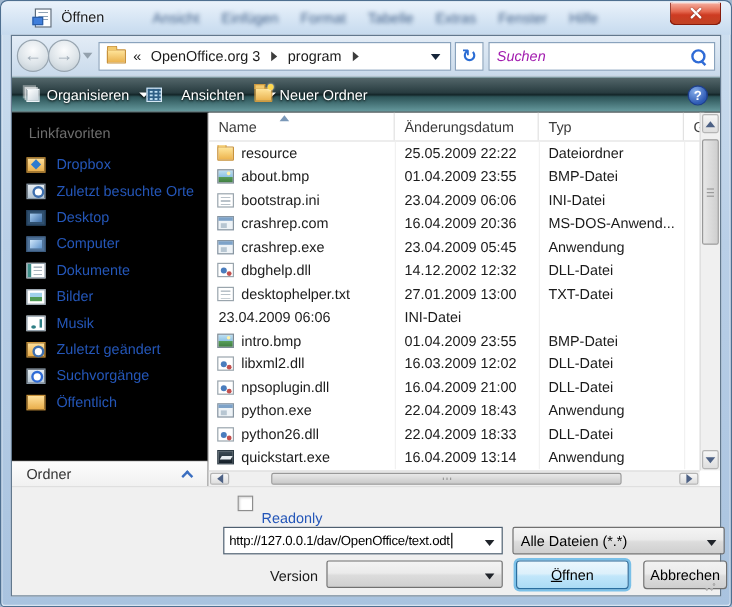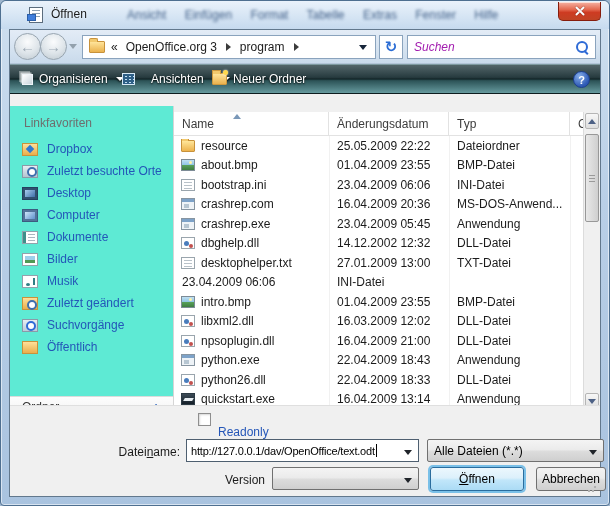--- a/index.html
+++ b/index.html
@@ -68,21 +68,21 @@
   .ti-views{width:13px;height:12px;border:1px solid #d6e8f5;background:#2e5f86;
             background-image:radial-gradient(#bfe0f4 1px,transparent 1.3px);background-size:4px 3px;background-position:1px 1px;}
   .ti-newfolder{width:15px;height:12px;position:relative;background:linear-gradient(180deg,#ffe49a,#eab24e);border:1px solid #cf9a3f;border-radius:1px;}
   .ti-newfolder::before{content:"";position:absolute;left:-1px;top:-4px;width:7px;height:3px;background:#f2c96d;border:1px solid #cf9a3f;border-bottom:none;}
   .ti-newfolder::after{content:"";position:absolute;right:-2px;top:-4px;width:5px;height:5px;background:#ffd84d;border-radius:50%;box-shadow:0 0 2px #fff;}
   .ti-help{position:absolute;right:10px;top:6px;width:17px;height:17px;border-radius:50%;
            background:radial-gradient(circle at 35% 28%,#86aeea 0%,#2d59b4 70%);border:1px solid #1d3f8e;
            color:#fff;font-size:11px;font-weight:bold;display:flex;align-items:center;justify-content:center;text-shadow:none;}
 
   
-  .sidebar{position:absolute;left:0;top:76px;width:164px;height:311px;background:#5eead4;border-right:1px solid #d5d5d5;}
+  .sidebar{position:absolute;left:0;top:64px;width:164px;height:311px;background:#000000;border-right:1px solid #d5d5d5;}
   .side-header{position:absolute;left:14px;top:10px;font-size:12px;color:#6e6e6e;}
   .side-list{position:absolute;left:10px;right:2px;top:32px;display:flex;flex-direction:column;}
   .side-item{display:flex;align-items:center;gap:9px;height:22px;font-size:12px;color:#2456b8;cursor:default;padding-left:2px;}
   .side-footer{position:absolute;left:0;right:0;bottom:0;height:21px;background:linear-gradient(180deg,#fdfdfd,#f1f1f1);
                border-top:1px solid #dcdcdc;display:flex;align-items:center;padding:0 12px;font-size:12px;color:#333;}
   .chev-up{margin-left:auto;width:7px;height:7px;border-left:2px solid #3a6ec0;border-top:2px solid #3a6ec0;transform:rotate(45deg) translateY(2px);}
 
   .si{width:16px;height:13px;position:relative;flex:none;}
   .si-dropbox{background:linear-gradient(#ffe09a,#e9ae4b);border:1px solid #c8923b;}
   .si-dropbox::after{content:"";position:absolute;left:4px;top:2px;width:6px;height:6px;background:#2e7bd0;transform:rotate(45deg);}
@@ -100,21 +100,21 @@
   .si-music{background:#fff;border:1px solid #93a1ac;}
   .si-music::after{content:"";position:absolute;left:5px;top:2px;width:5px;height:7px;border-right:2px solid #2f7f85;}
   .si-music::before{content:"";position:absolute;left:3px;top:7px;width:4px;height:3px;background:#2f7f85;border-radius:50%;}
   .si-changed{background:linear-gradient(#ffe09a,#e9ae4b);border:1px solid #c8923b;}
   .si-changed::after{content:"";position:absolute;left:4px;top:2px;width:6px;height:6px;border:2px solid #3e6fae;border-radius:50%;background:#fff;}
   .si-search{background:linear-gradient(#e6edf3,#bccbd8);border:1px solid #8b9aa8;}
   .si-search::after{content:"";position:absolute;left:3px;top:1px;width:6px;height:6px;border:2px solid #2f6bd6;border-radius:50%;background:#fff;}
   .si-public{background:linear-gradient(#ffe09a,#e9ae4b);border:1px solid #c8923b;}
 
   
-  .filelist{position:absolute;left:164px;right:0;top:64px;height:311px;background:#fff;margin-top:18px;}
+  .filelist{position:absolute;left:164px;right:0;top:64px;height:311px;background:#fff;}
   .fl-header{position:absolute;left:0;top:0;width:413px;height:24px;background:#fff;border-bottom:1px solid #e2e2e2;
              display:grid;grid-template-columns:155px 120px 121px 17px;align-items:center;font-size:12px;color:#3c3c3c;}
   .fl-header .hc{padding-left:8px;border-right:1px solid #e2e2e2;height:100%;display:flex;align-items:center;}
   .sort-asc{position:absolute;left:59px;top:2px;width:0;height:0;border-left:4px solid transparent;border-right:4px solid transparent;border-bottom:5px solid #7a98b8;}
   .colline{position:absolute;top:24px;bottom:14px;width:1px;background:#f1f1f1;}
   .rows{position:absolute;left:0;top:24px;width:413px;bottom:13px;overflow:hidden;}
   .row{display:grid;grid-template-columns:155px 120px 138px;height:19.5px;align-items:center;font-size:12px;color:#1b1b1b;}
   .row .name{display:flex;align-items:center;gap:6px;padding-left:7px;white-space:nowrap;overflow:hidden;}
   .row .c{padding-left:8px;white-space:nowrap;overflow:hidden;}
 
@@ -433,21 +433,20 @@
           <div class="hbtn right">
               <span class="tri-right"></span>
             </div>
         </div>
       </div>
 
       <div class="panel">
         <span class="checkbox"></span>
         <span class="readonly-lbl">Readonly</span>
 
-        <span class="lbl-filename"><span>Datei</span><span class="mn">n</span><span>ame:</span></span>
 
         <div class="combo-input">
           <span class="val">http://127.0.0.1/dav/OpenOffice/text.odt</span>
           <span class="caret"></span>
           <span class="combo-arrow"></span>
         </div>
 
         <div class="combo combo-ftype">
           <span>Alle Dateien (*.*)</span>
           <span class="combo-arrow"></span>

